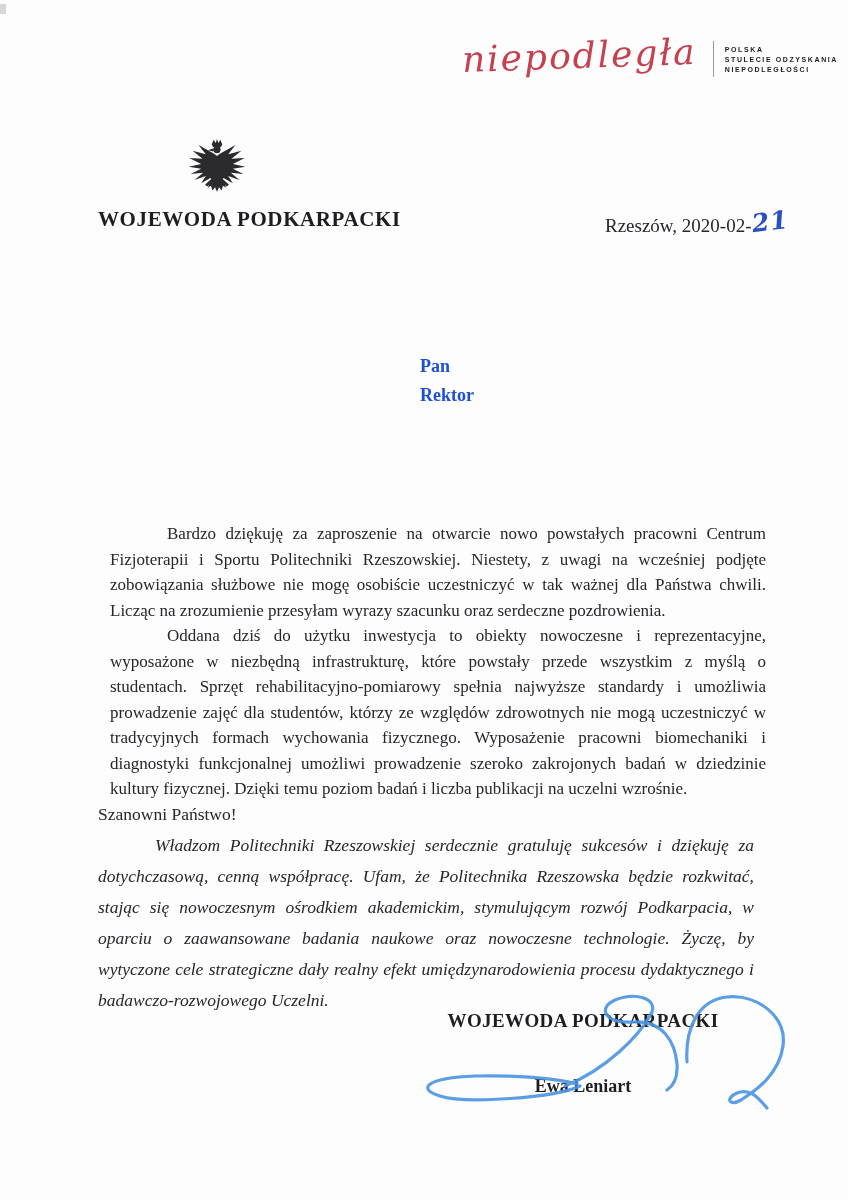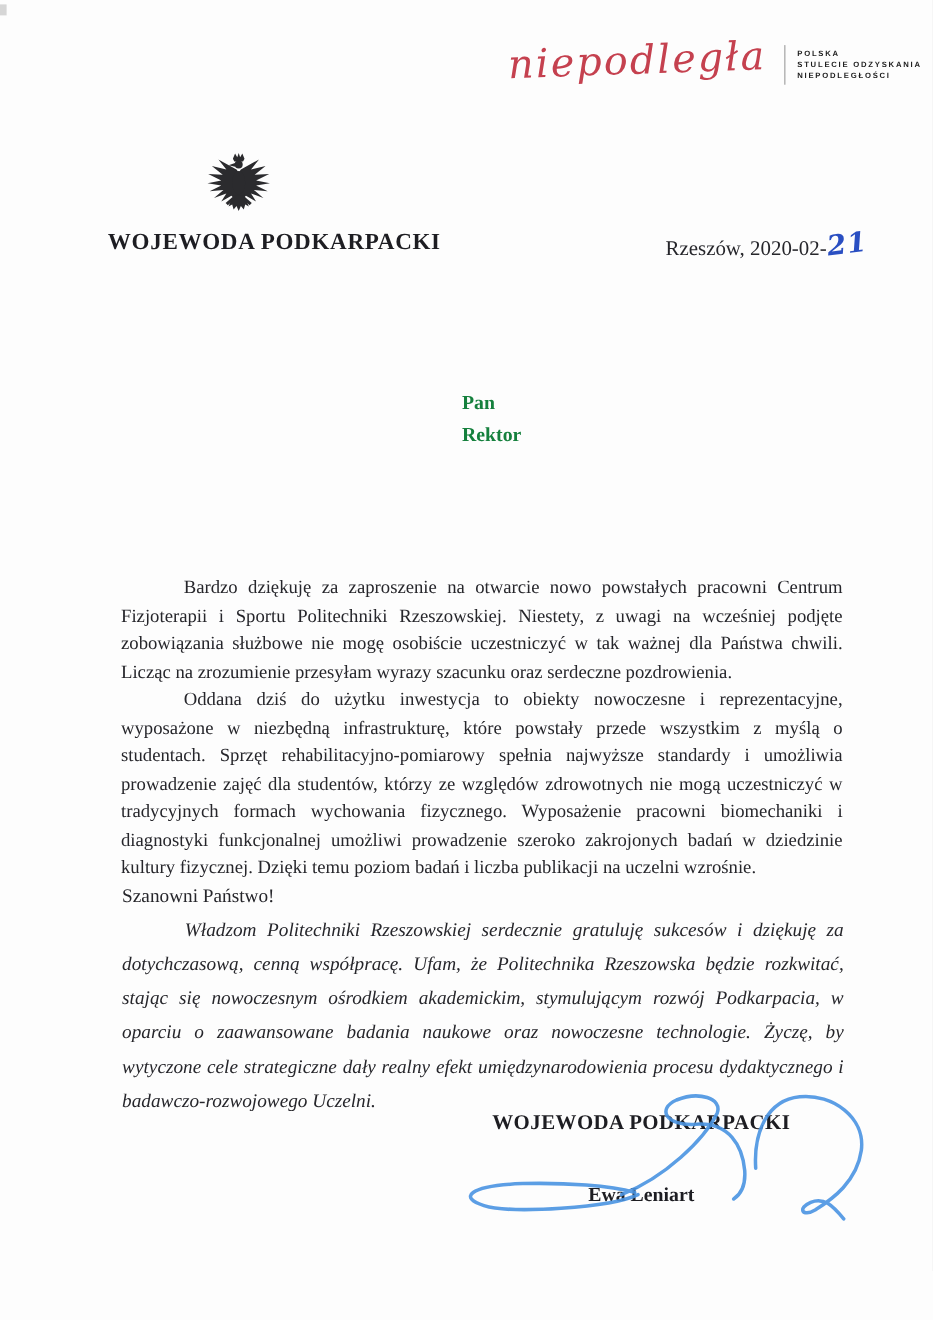--- a/index.html
+++ b/index.html
@@ -64,34 +64,33 @@
     font-family: "DejaVu Serif", serif;
     font-style: italic; font-weight: bold;
     font-size: 25px; color: #2a4fc2;
     transform: rotate(-7deg) translateY(-2px);
     letter-spacing: 1px;
   }
   
   .addressee {
     position: absolute; top: 352px; left: 420px;
     font-size: 18px; font-weight: bold;
-    line-height: 29px; color: #15803d;
+    line-height: 29px; color: #1d4ed8;
   }
   
   .body-upper {
     position: absolute; top: 521px; left: 110px; width: 656px;
     font-size: 17px; line-height: 25.5px;
     text-align: justify;
   }
   .body-upper p { text-indent: 57px; }
   .body-lower {
     position: absolute; top: 799px; left: 98px; width: 656px;
     font-size: 17.5px; line-height: 31px;
     text-align: justify;
-    margin-left: 13px;
   }
   .salutation { text-indent: 0; }
   .body-lower p.indented { text-indent: 57px; font-style: italic; }
   
   .sig-block {
     position: absolute; top: 1010px; left: 407px; width: 352px;
     text-align: center; color: #1d1d22;
   }
   .sig-title { font-size: 19px; font-weight: bold; letter-spacing: 0.4px; white-space: nowrap; }
   .sig-name  { font-size: 18px; font-weight: bold; margin-top: 44px; }

